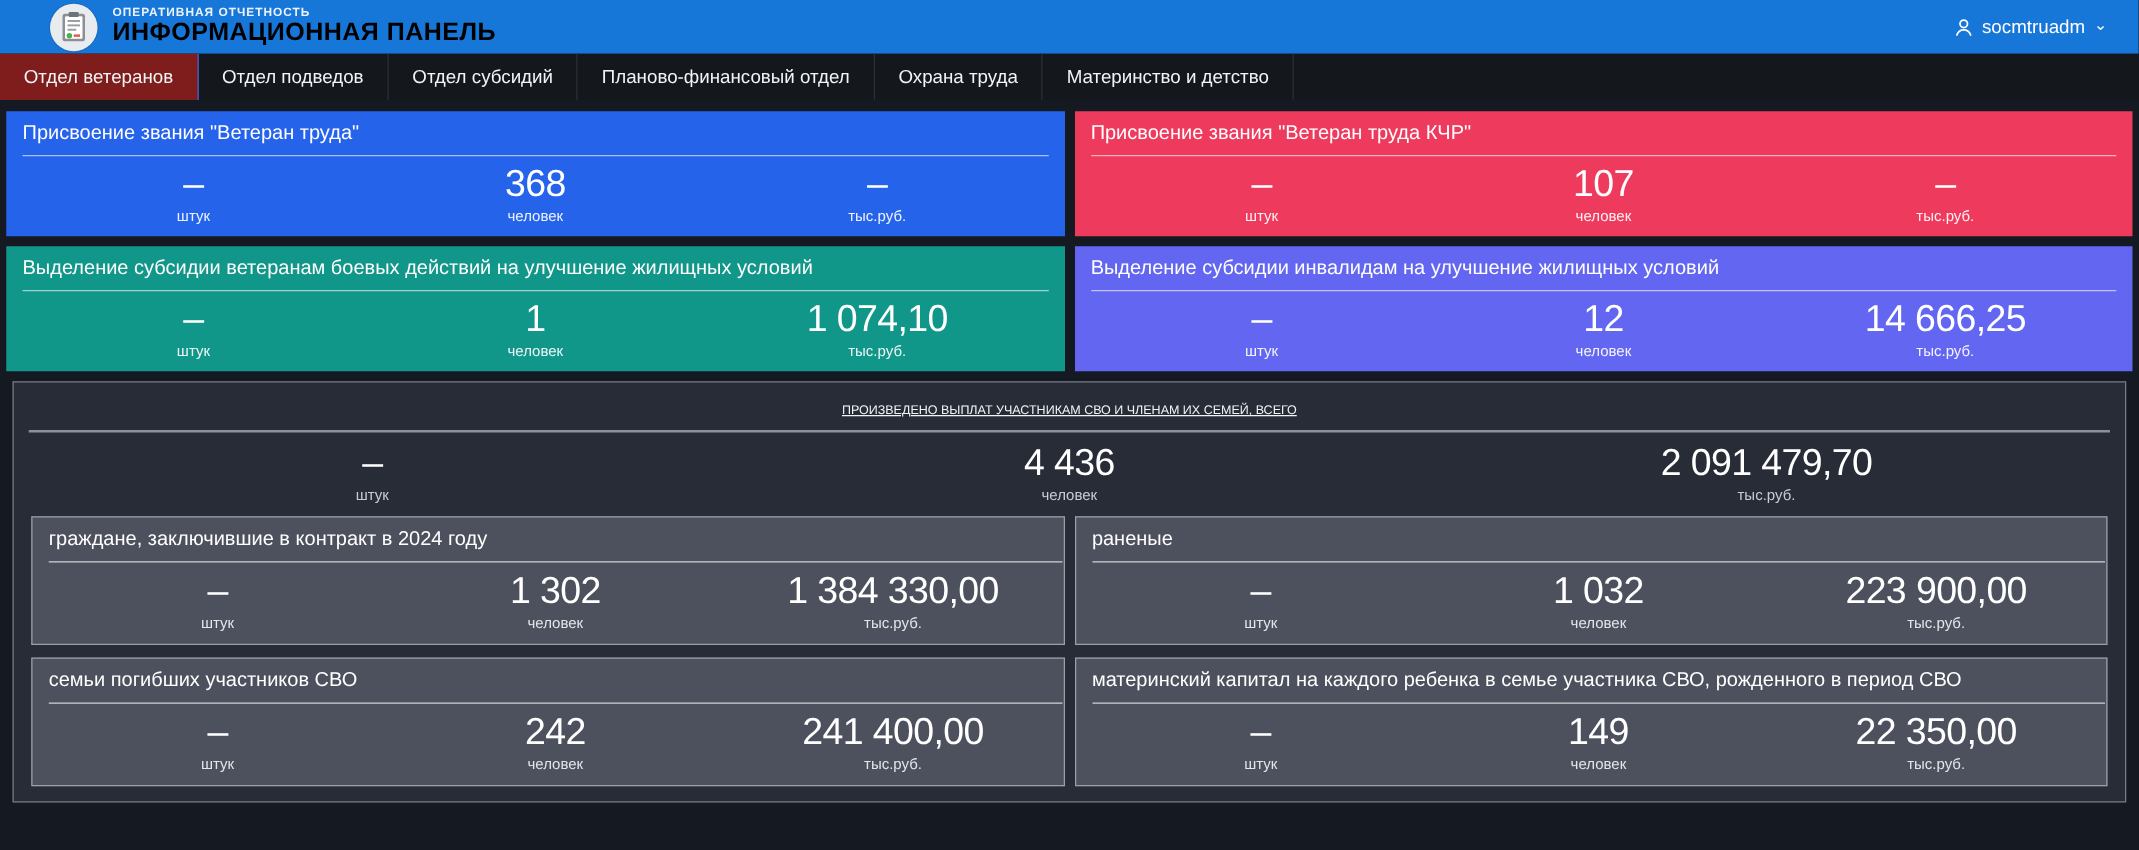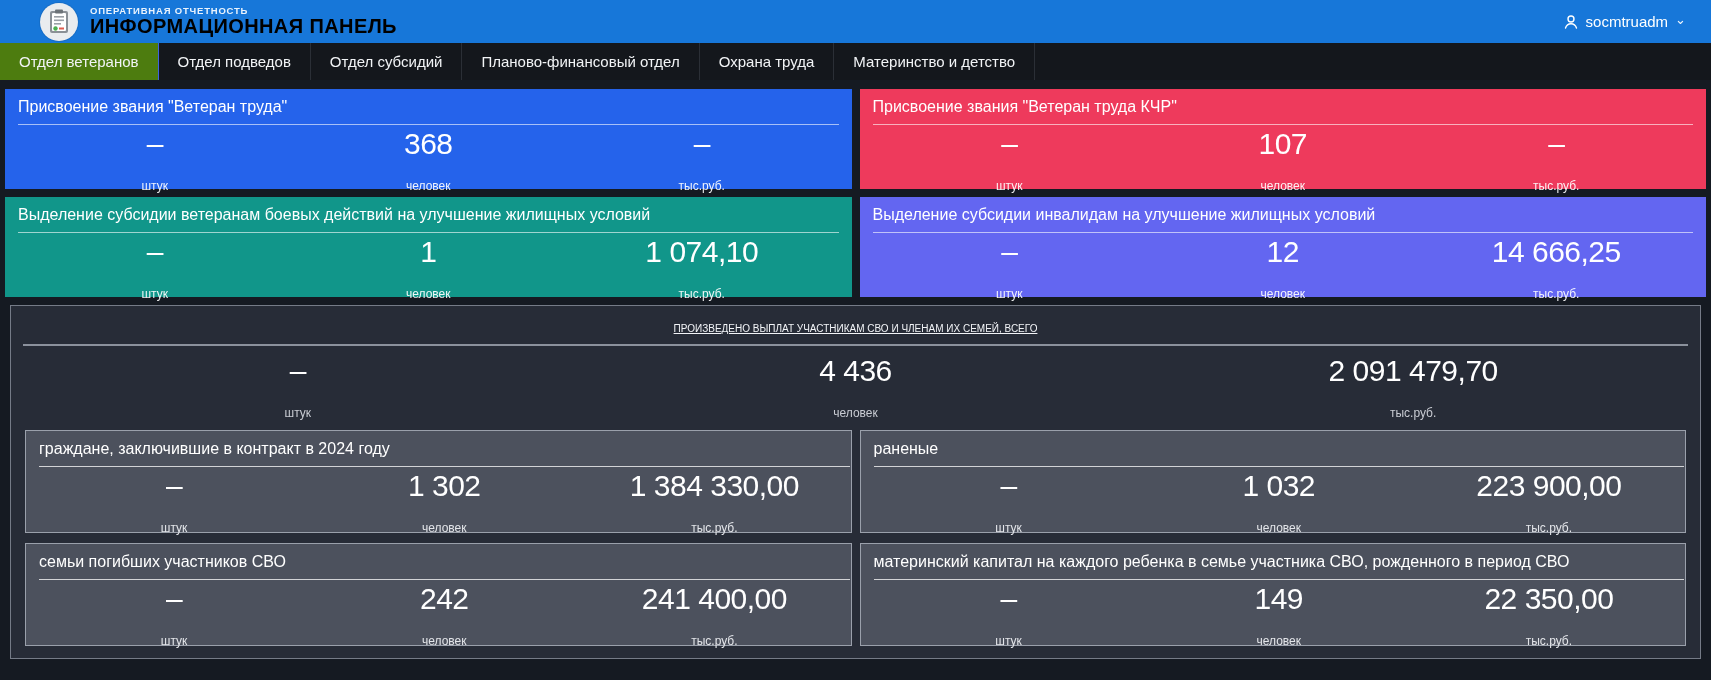--- a/index.html
+++ b/index.html
@@ -63,21 +63,21 @@
   .tab {
     display: flex; align-items: center;
     padding: 0 19px;
     font-size: 15px;
     color: #f2f4f6;
     border-right: 1px solid #2b2f36;
     cursor: pointer;
     white-space: nowrap;
   }
   .tab.active {
-    background: #4d7c0f;
+    background: #7f1d1d;
     border-right-color: #3e63e0;
   }
 
   
   .cards-area { padding: 9px 5px 0 5px; }
   .card-row {
     display: grid;
     grid-template-columns: 1fr 1fr;
     gap: 8px;
     margin-bottom: 8px;
@@ -109,21 +109,21 @@
   .stat { text-align: center; }
   .stat .value {
     font-size: 30px;
     font-weight: 400;
     letter-spacing: -0.5px;
     line-height: 1.1;
   }
   .stat .unit {
     font-size: 12px;
     color: rgba(255,255,255,.92);
-    margin-top: 19px;
+    margin-top: 2px;
   }
 
   
   .svo-section {
     margin: 1px 5px 0 5px;
     background: #272c37;
     border: 1px solid #757b87;
     padding: 8px 8px 12px 8px;
   }
   .svo-title {

